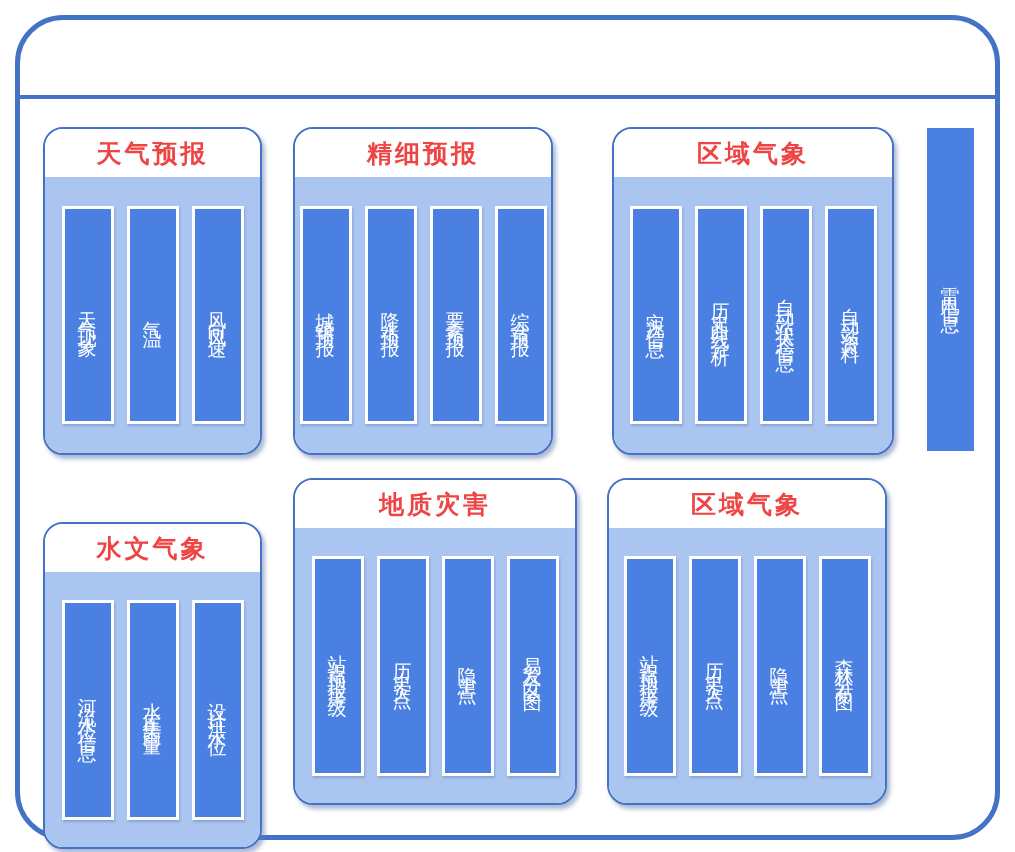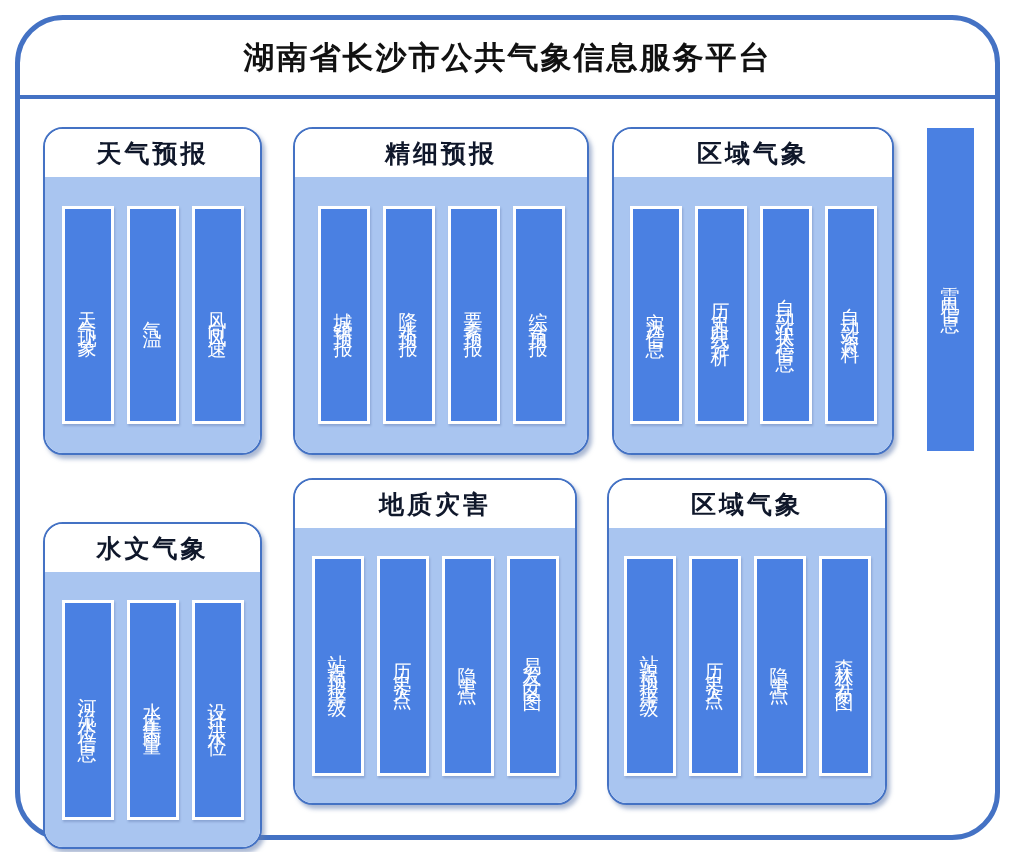--- a/index.html
+++ b/index.html
@@ -65,21 +65,21 @@
     height: 48px;
     flex: 0 0 48px;
     display: flex;
     align-items: center;
     justify-content: center;
     background: #ffffff;
   }
   .panel-title {
     font-size: 25px;
     font-weight: bold;
-    color: #0f172a;
+    color: #ef4444;
     letter-spacing: 3px;
   }
   .panel-body {
     flex: 1;
     background: #A9C5F0;
     display: flex;
     align-items: center;
     justify-content: center;
     gap: 13px;
   }
@@ -110,36 +110,33 @@
     top: 128px;
     width: 47px;
     height: 323px;
     background: #4A80E2;
     display: flex;
     align-items: center;
     justify-content: center;
   }
   
   #panel-0 { left: 43px;  top: 127px; width: 219px; height: 328px; }
-  #panel-1 { left: 293px; top: 127px; width: 296px; height: 328px; }
+  #panel-1 { left: 293px; top: 127px; width: 260px; height: 328px; }
   #panel-2 { left: 612px; top: 127px; width: 282px; height: 328px; }
   #panel-3 { left: 43px;  top: 478px; width: 219px; height: 327px; margin-top: 44px; }
   #panel-4 { left: 293px; top: 478px; width: 284px; height: 327px; }
   #panel-5 { left: 607px; top: 478px; width: 280px; height: 327px; }
 </style>
 </head>
 <body>
 
 <div class="stage">
 
   <div class="frame"></div>
 
-  <div class="title-bar">
-    <span class="main-title">湖南省长沙市公共气象信息服务平台</span>
-  </div>
 
   <div class="divider"></div>
 
   <div class="panel row-top" id="panel-0">
     <div class="panel-header">
       <span class="panel-title">天气预报</span>
     </div>
     <div class="panel-body">
       <div class="bar">
         <span class="bar-label">天气现象</span>

